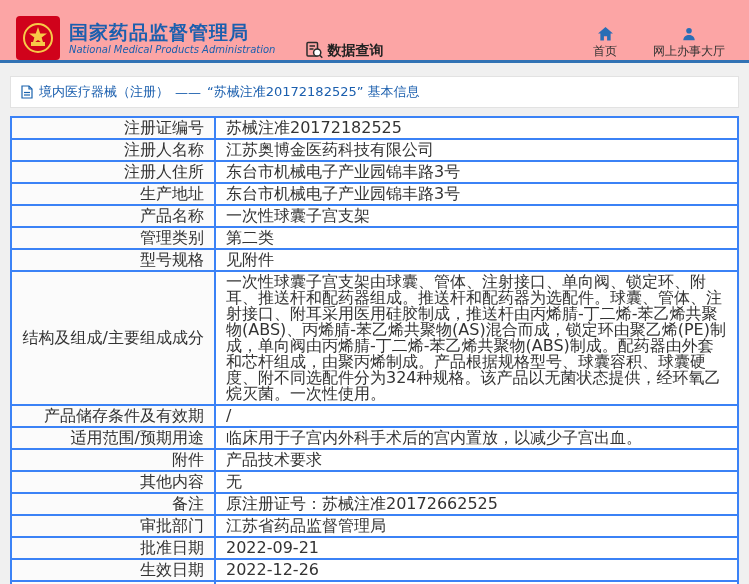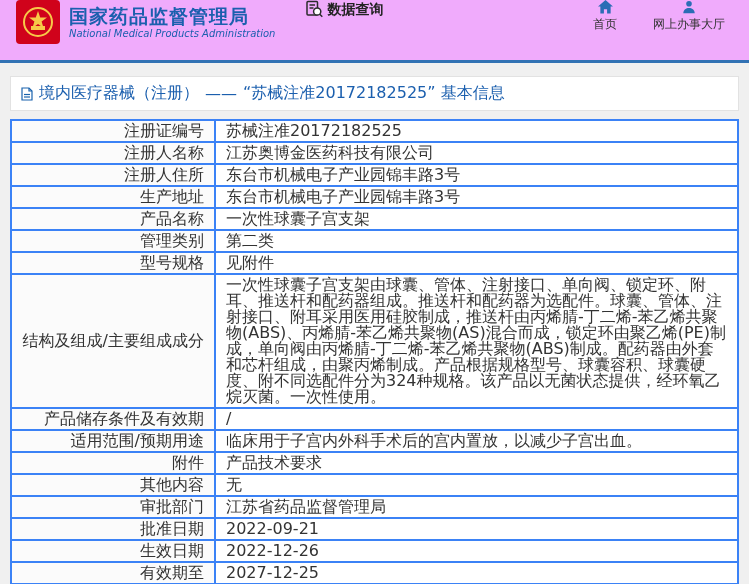--- a/index.html
+++ b/index.html
@@ -5,39 +5,39 @@
   * { box-sizing: border-box; }
   html, body { margin: 0; padding: 0; }
   body {
     width: 749px; height: 584px;
     background: #f0f0f0;
     font-family: "DejaVu Sans", "Liberation Sans", sans-serif;
     color: #333;
     overflow: hidden;
   }
   .site-header {
-    height: 63px; background: #f0abfc;
+    height: 63px; background: #fca5a5;
     border-bottom: 3px solid var(--header-line, #3272b4);
-    display: flex; align-items: flex-start; padding: 0 16px;
+    display: flex; align-items: flex-end; padding: 0 16px;
   }
   .logo-group { display: flex; align-items: center; gap: 9px; cursor: pointer; }
   .org-names { display: flex; flex-direction: column; }
   .org-cn { color: var(--brand-blue, #1b5fae); font-size: 19px; font-weight: bold; letter-spacing: 1px; line-height: 22px; }
   .org-en { color: var(--brand-blue, #1b5fae); font-size: 10px; margin-top: 1px; white-space: nowrap; font-style: italic; }
   .data-query {
     display: flex; align-items: center; gap: 3px; margin-left: 30px;
     font-size: 14px; font-weight: bold; color: #222; cursor: pointer;
   }
   .header-right { margin-left: auto; display: flex; gap: 36px; padding-right: 8px; }
   .nav-item { display: flex; flex-direction: column; align-items: center; gap: 2px; font-size: 12px; color: #333; cursor: pointer; }
   .content { padding: 13px 10px 0; }
   .breadcrumb-bar {
     background: #fff; border: 1px solid #e2e2e2;
     padding: 6px 10px; display: flex; align-items: center; gap: 6px;
-    font-size: 16px; color: var(--brand-blue, #1a63ad);
+    font-size: 13px; color: var(--brand-blue, #1a63ad);
   }
   .info-table { width: 100%; border-collapse: collapse; background: #fff; margin-top: 8px; border: 1px solid #dedede; }
   .info-table td { border: 2px solid #3b82f6; font-size: 16px; line-height: 16px; padding: 2px 10px; vertical-align: middle; }
   .label-cell { width: 204px; text-align: right; background: #fbfbfb; color: #333; white-space: nowrap; }
   .value-cell { color: #333; }
   .detail-link { color: var(--link-blue, #1a7ad9); text-decoration: none; cursor: pointer; }
   .note-icon { display: inline-block; width: 12px; height: 12px; border-radius: 50%; background: #3c3c3c; margin-right: 4px; vertical-align: -2px; }
   svg { display: block; }
 </style>
 </head>
@@ -152,20 +152,24 @@
         </tr>
         <tr>
           <td class="label-cell"><span>附件</span></td>
           <td class="value-cell">产品技术要求</td>
         </tr>
         <tr>
           <td class="label-cell"><span>其他内容</span></td>
           <td class="value-cell">无</td>
         </tr>
         <tr>
+          <td class="label-cell"><span>备注</span></td>
+          <td class="value-cell">原注册证号：苏械注准20172662525</td>
+        </tr>
+        <tr>
           <td class="label-cell"><span>审批部门</span></td>
           <td class="value-cell">江苏省药品监督管理局</td>
         </tr>
         <tr>
           <td class="label-cell"><span>批准日期</span></td>
           <td class="value-cell">2022-09-21</td>
         </tr>
         <tr>
           <td class="label-cell"><span>生效日期</span></td>
           <td class="value-cell">2022-12-26</td>

